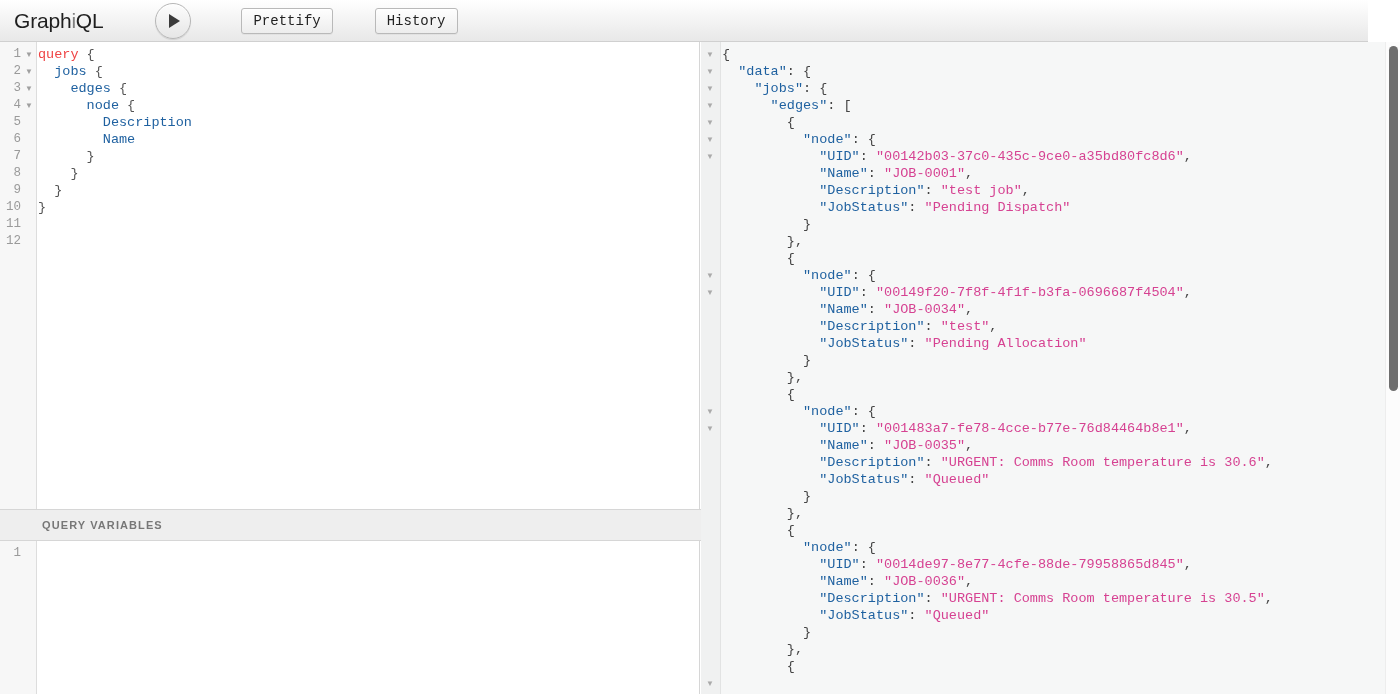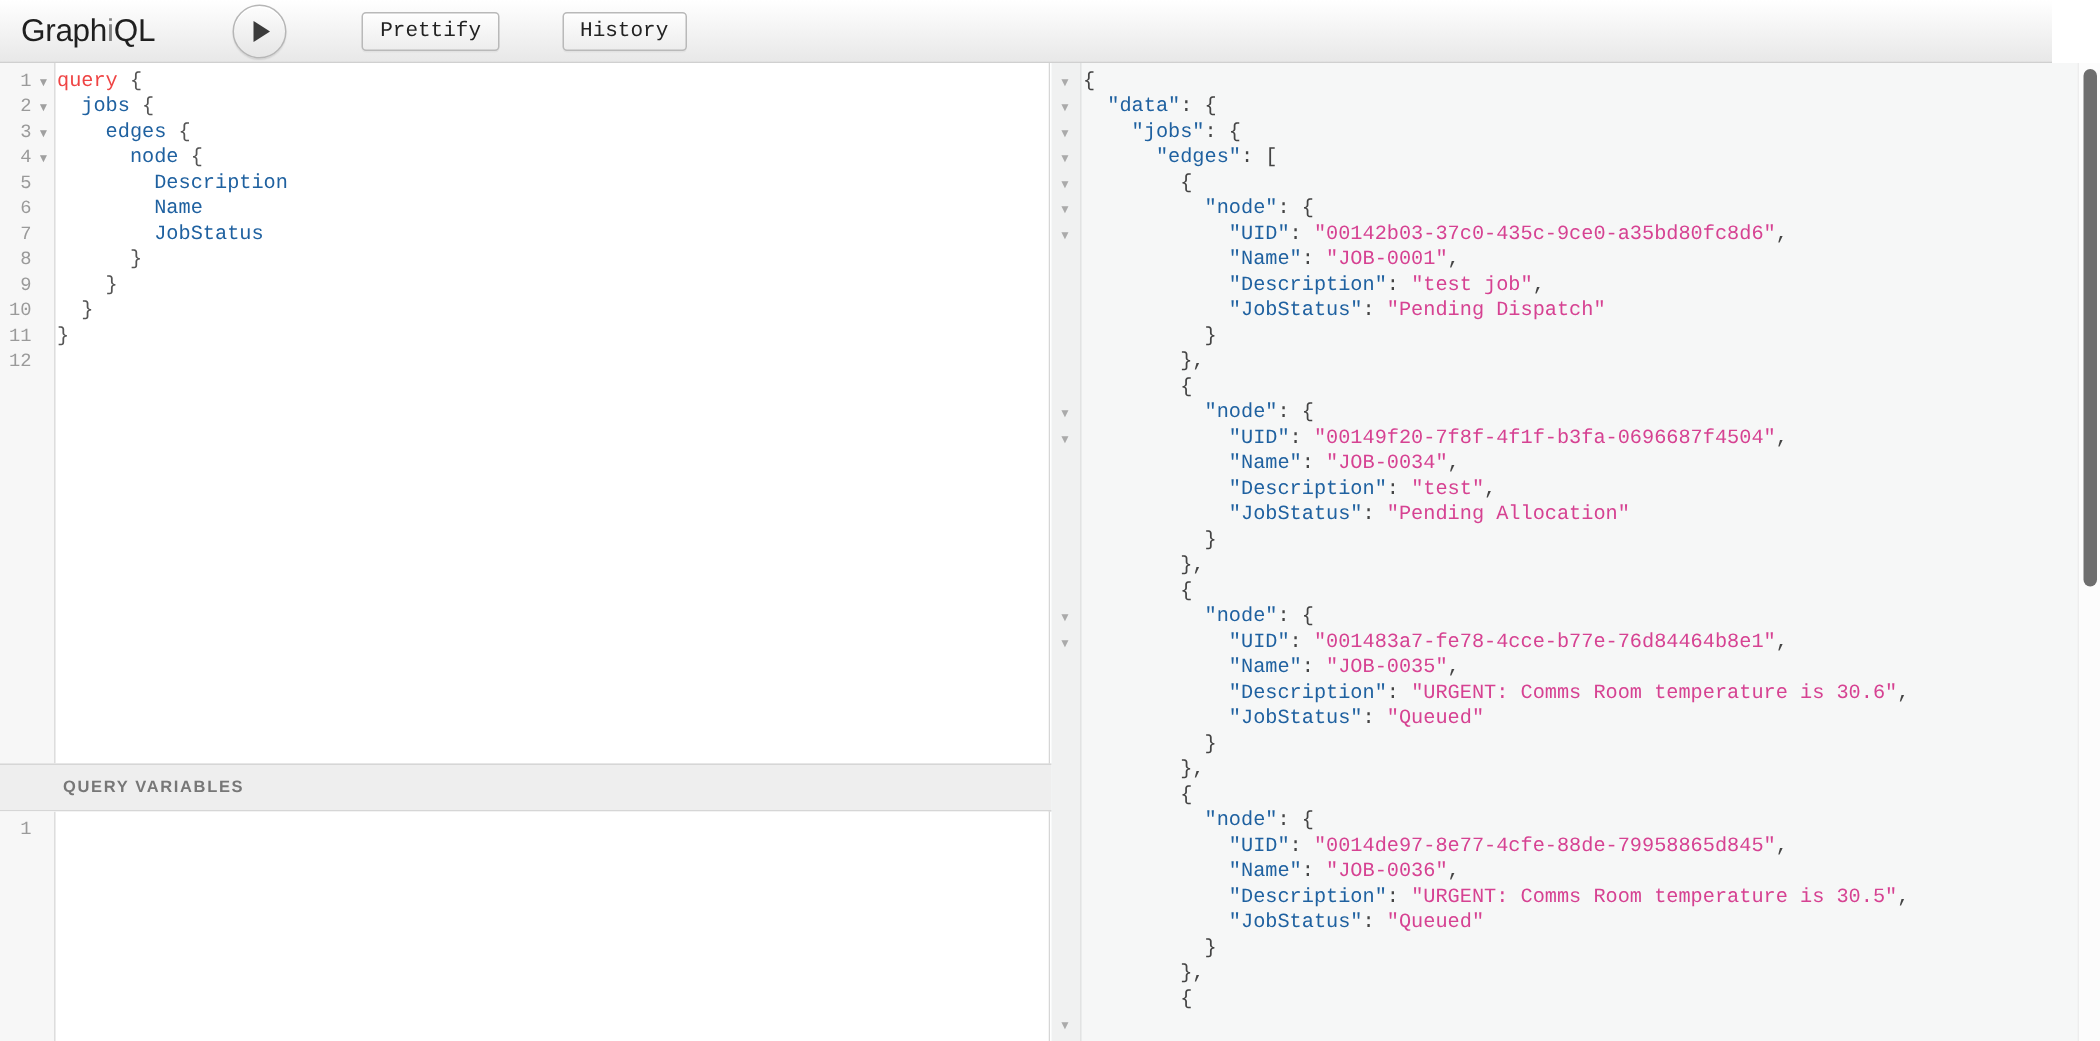--- a/index.html
+++ b/index.html
@@ -306,21 +306,20 @@
             <div class="lnum" style="top: 174px;">11</div>
             <div class="lnum" style="top: 191px;">12</div>
           </div>
         <div class="code-area" id="q-code" style="padding-top: 4px;">
             <div class="codeline"><span class="tok-kw">query</span><span class="tok-pun"> {</span></div>
             <div class="codeline"><span class="tok-pun">  </span><span class="tok-fld">jobs</span><span class="tok-pun"> {</span></div>
             <div class="codeline"><span class="tok-pun">    </span><span class="tok-fld">edges</span><span class="tok-pun"> {</span></div>
             <div class="codeline"><span class="tok-pun">      </span><span class="tok-fld">node</span><span class="tok-pun"> {</span></div>
             <div class="codeline"><span class="tok-pun">        </span><span class="tok-fld">Description</span></div>
             <div class="codeline"><span class="tok-pun">        </span><span class="tok-fld">Name</span></div>
-            <div class="codeline"><span class="tok-pun">        </span><span class="tok-fld">JobStatus</span></div>
             <div class="codeline"><span class="tok-pun">      }</span></div>
             <div class="codeline"><span class="tok-pun">    }</span></div>
             <div class="codeline"><span class="tok-pun">  }</span></div>
             <div class="codeline"><span class="tok-pun">}</span></div>
           </div>
       </div>
 
       <div class="vars-header">
         <div class="vars-header-label">QUERY VARIABLES</div>
       </div>

